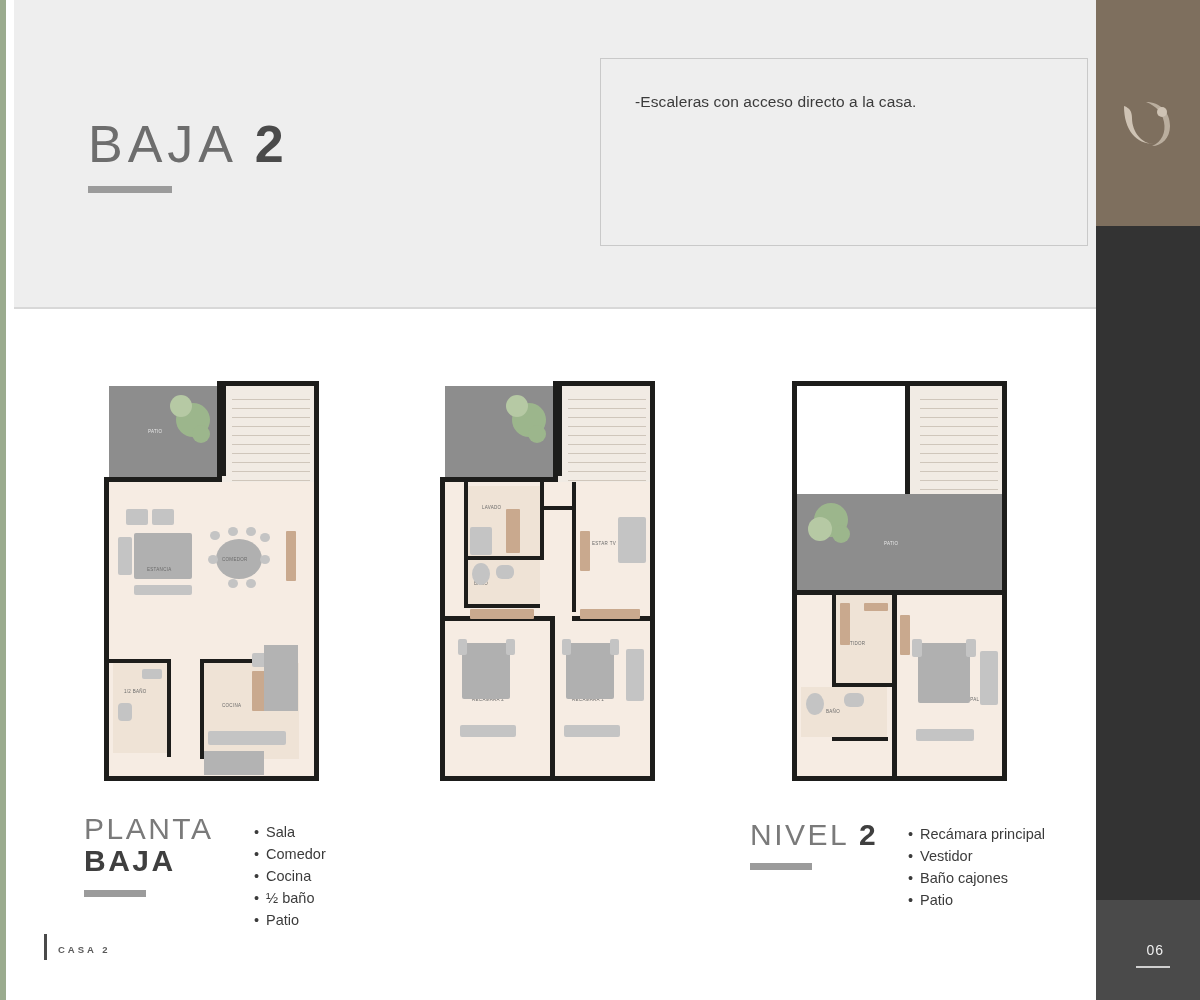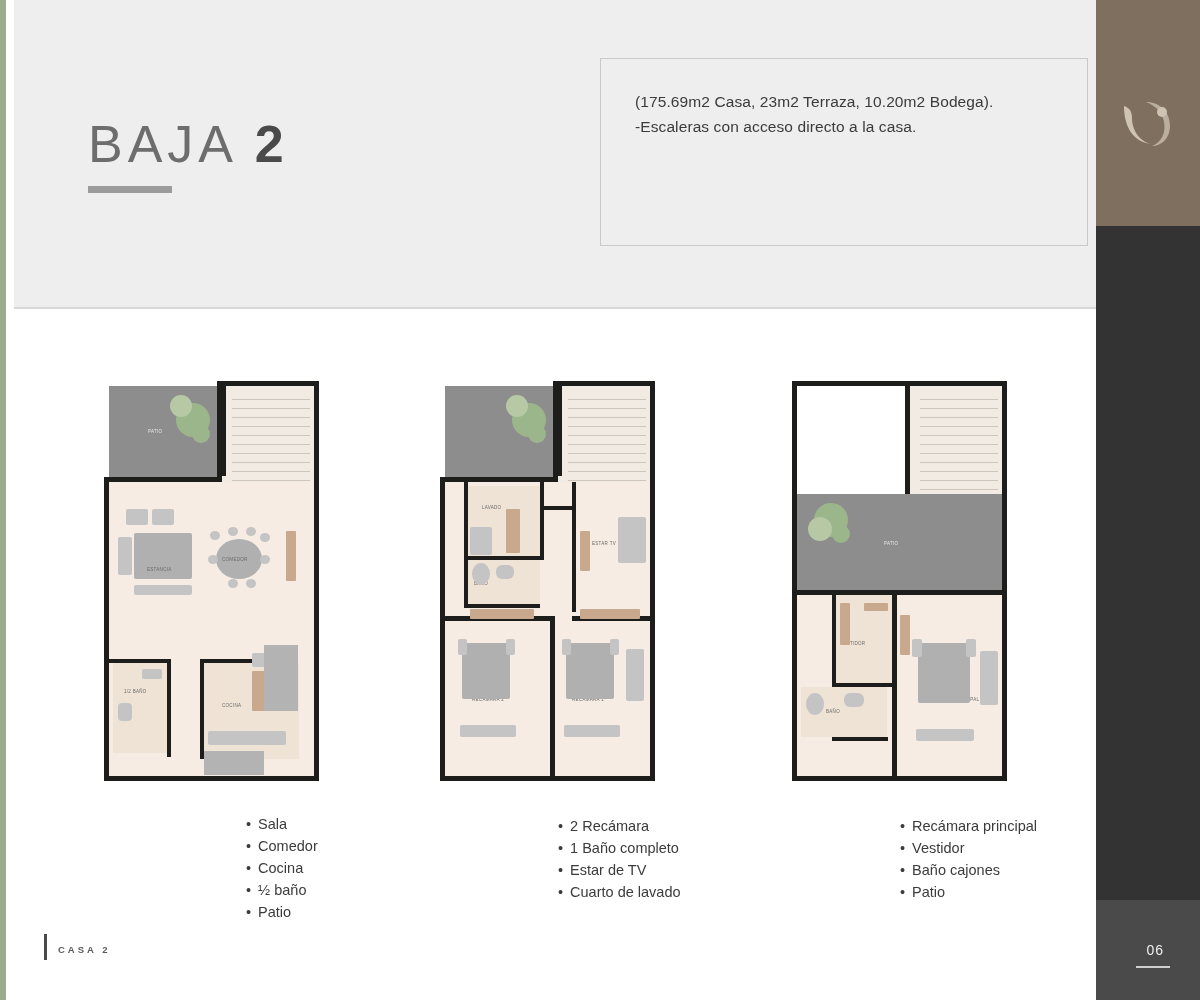--- a/index.html
+++ b/index.html
@@ -181,21 +181,21 @@
     color: #3f3f3f;
   }
   .cap-rule {
     margin-top: 12px;
     width: 62px; height: 7px;
     background: #9b9b9b;
   }
   .cap-list {
     position: absolute;
     list-style: none;
-    margin: 0; padding: 0;
+    margin: 8px; padding: 0;
   }
   .cap-list li {
     font-size: 14.5px;
     color: #3b3b3b;
     line-height: 1.52;
     white-space: nowrap;
   }
   .cap-list li::before {
     content: "\2022";
     margin-right: 7px;
@@ -231,21 +231,20 @@
 
   <div class="title-wrap">
     <div class="title">
       <span>BAJA</span>
       <b>2</b>
     </div>
     <div class="title-underline"></div>
   </div>
 
   <div class="info-box">
-    <div class="line">(175.69m2 Casa, 23m2 Terraza, 10.20m2 Bodega).</div>
     <div class="line">-Escaleras con acceso directo a la casa.</div>
   </div>
 
   <div class="brown-col"></div>
   <div class="dark-col"></div>
   <div class="dark-col-lower"></div>
 
   <svg class="logo" viewBox="0 0 62 56">
     <path d="M8 8 C8 32, 20 46, 38 46 C26 46, 16 34, 16 20 C16 14, 14 10, 8 8 Z" fill="#cfc3b4"></path>
     <path d="M30 4 C44 4, 54 14, 54 28 C54 40, 46 48, 36 48 C46 44, 50 34, 48 24 C46 14, 40 8, 30 4 Z" fill="#cfc3b4" opacity=".75"></path>
@@ -317,20 +316,27 @@
       <div class="wall" style="left:96px;top:278px;width:52px;height:4px;"></div>
       <div class="roomg" style="left:100px;top:282px;width:95px;height:96px;"></div>
       <div class="rlabel" style="left:118px;top:322px;">COCINA</div>
       <div class="furn" style="left:148px;top:272px;width:46px;height:14px;"></div>
       <div class="wood" style="left:148px;top:290px;width:20px;height:40px;"></div>
       <div class="mgray" style="left:160px;top:264px;width:34px;height:66px;"></div>
       <div class="furn" style="left:104px;top:350px;width:78px;height:14px;"></div>
       <div class="mgray" style="left:100px;top:370px;width:60px;height:24px;"></div>
     </div>
 
+    <div class="caption" style="left:-20px;top:432px;">
+      <div class="cap-title">
+        <span>PLANTA</span><br>
+        <b>BAJA</b>
+      </div>
+      <div class="cap-rule"></div>
+    </div>
     <ul class="cap-list" style="left:142px;top:432px;">
       <li>Sala</li>
       <li>Comedor</li>
       <li>Cocina</li>
       <li>½ baño</li>
       <li>Patio</li>
     </ul>
   </div>
 
   <div class="plan" style="left:440px;">
@@ -400,26 +406,20 @@
 
       <div class="room" style="left:115px;top:240px;width:95px;height:155px;"></div>
       <div class="rlabel" style="left:132px;top:316px;">RECÁMARA 1</div>
       <div class="furn-d" style="left:126px;top:262px;width:48px;height:56px;"></div>
       <div class="furn" style="left:122px;top:258px;width:9px;height:16px;"></div>
       <div class="furn" style="left:170px;top:258px;width:9px;height:16px;"></div>
       <div class="furn" style="left:186px;top:268px;width:18px;height:52px;"></div>
       <div class="furn" style="left:124px;top:344px;width:56px;height:12px;"></div>
     </div>
 
-    <ul class="cap-list" style="left:118px;top:434px;">
-      <li>2 Recámara</li>
-      <li>1 Baño completo</li>
-      <li>Estar de TV</li>
-      <li>Cuarto de lavado</li>
-    </ul>
   </div>
 
   <div class="plan" style="left:792px;">
     <div class="plan-img" style="width:220px;height:400px;">
 
       <div class="wall" style="left:0;top:0;width:5px;height:400px;"></div>
       <div class="wall" style="left:0;top:0;width:215px;height:5px;"></div>
       <div class="wall" style="left:210px;top:0;width:5px;height:400px;"></div>
       <div class="wall" style="left:0;top:395px;width:215px;height:5px;"></div>
 
@@ -465,20 +465,27 @@
       <div class="wall" style="left:100px;top:214px;width:5px;height:181px;"></div>
       <div class="rlabel" style="left:132px;top:316px;">RECÁMARA PRINCIPAL</div>
       <div class="furn-d" style="left:126px;top:262px;width:52px;height:60px;"></div>
       <div class="furn" style="left:120px;top:258px;width:10px;height:18px;"></div>
       <div class="furn" style="left:174px;top:258px;width:10px;height:18px;"></div>
       <div class="furn" style="left:188px;top:270px;width:18px;height:54px;"></div>
       <div class="furn" style="left:124px;top:348px;width:58px;height:12px;"></div>
       <div class="wood" style="left:108px;top:234px;width:10px;height:40px;"></div>
     </div>
 
+    <div class="caption" style="left:-42px;top:438px;">
+      <div class="cap-title">
+        <span>NIVEL</span>
+        <b>2</b>
+      </div>
+      <div class="cap-rule"></div>
+    </div>
     <ul class="cap-list" style="left:108px;top:434px;">
       <li>Recámara principal</li>
       <li>Vestidor</li>
       <li>Baño cajones</li>
       <li>Patio</li>
     </ul>
   </div>
 
   <div class="footer-mark"></div>
   <div class="footer-text">CASA 2</div>

